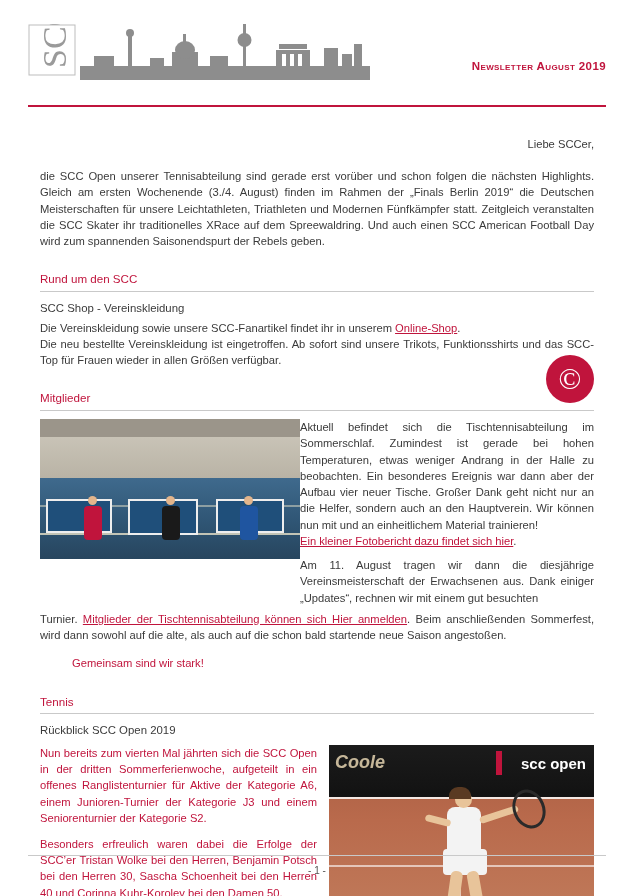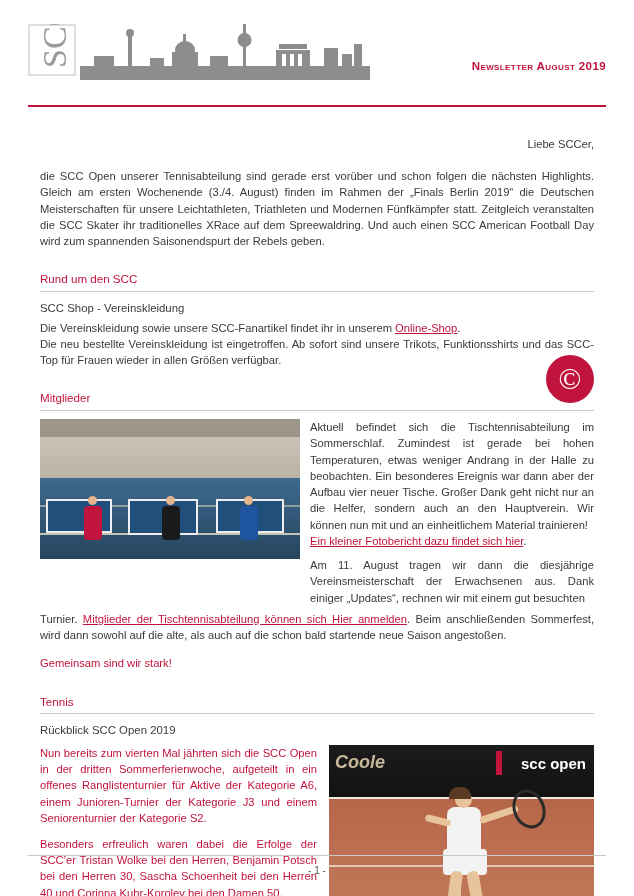--- a/index.html
+++ b/index.html
@@ -114,21 +114,21 @@
     background: #c0143c;
     color: #ffffff;
     font-size: 30px;
     line-height: 48px;
     text-align: center;
     font-family: "Liberation Serif", serif;
   }
   
   .tt-wrap {
     display: flex;
-    gap: 10px;
+    gap: 0;
     align-items: flex-start;
   }
   .tt-photo {
     width: 260px;
     height: 140px;
     flex: 0 0 260px;
     position: relative;
     overflow: hidden;
     background: #2c3d52;
     border: 0;
@@ -306,21 +306,21 @@
       <div class="tt-text">
         <p><span>Aktuell befindet sich die Tischtennisabteilung im Sommerschlaf. Zumindest ist gerade bei hohen Temperaturen, etwas weniger Andrang in der Halle zu beobachten. Ein besonderes Ereignis war dann aber der Aufbau vier neuer Tische. Großer Dank geht nicht nur an die Helfer, sondern auch an den Hauptverein. Wir können nun mit und an einheitlichem Material trainieren!</span></p>
         <p><a class="link" href="#">Ein kleiner Fotobericht dazu findet sich hier</a><span>.</span></p>
         <p style="margin-top:8px;">Am 11. August tragen wir dann die diesjährige Vereinsmeisterschaft der Erwachsenen aus. Dank einiger „Updates“, rechnen wir mit einem gut besuchten</p>
       </div>
     </div>
 
     <p class="tt-below">
       <span>Turnier. </span><a class="link" href="#">Mitglieder der Tischtennisabteilung können sich Hier anmelden</a><span>. Beim anschließenden Sommerfest, wird dann sowohl auf die alte, als auch auf die schon bald startende neue Saison angestoßen.</span>
     </p>
-    <p class="red-text" style="margin-top:12px;">Gemeinsam sind wir stark!</p>
+    <p class="red-text" style="margin-top:12px;margin-left:32px;">Gemeinsam sind wir stark!</p>
 
     <div class="section-head">Tennis</div>
     <div class="section-rule"></div>
     <div class="sub-head">Rückblick SCC Open 2019</div>
 
     <div class="tn-wrap">
       <div class="tn-text">
         <p class="red-text">Nun bereits zum vierten Mal jährten sich die SCC Open in der dritten Sommerferienwoche, aufgeteilt in ein offenes Ranglistenturnier für Aktive der Kategorie A6, einem Junioren-Turnier der Kategorie J3 und einem Seniorenturnier der Kategorie S2.</p>
         <p class="red-text">Besonders erfreulich waren dabei die Erfolge der SCC’er Tristan Wolke bei den Herren, Benjamin Potsch bei den Herren 30, Sascha Schoenheit bei den Herren 40 und Corinna Kuhr-Korolev bei den Damen 50.</p>
 

